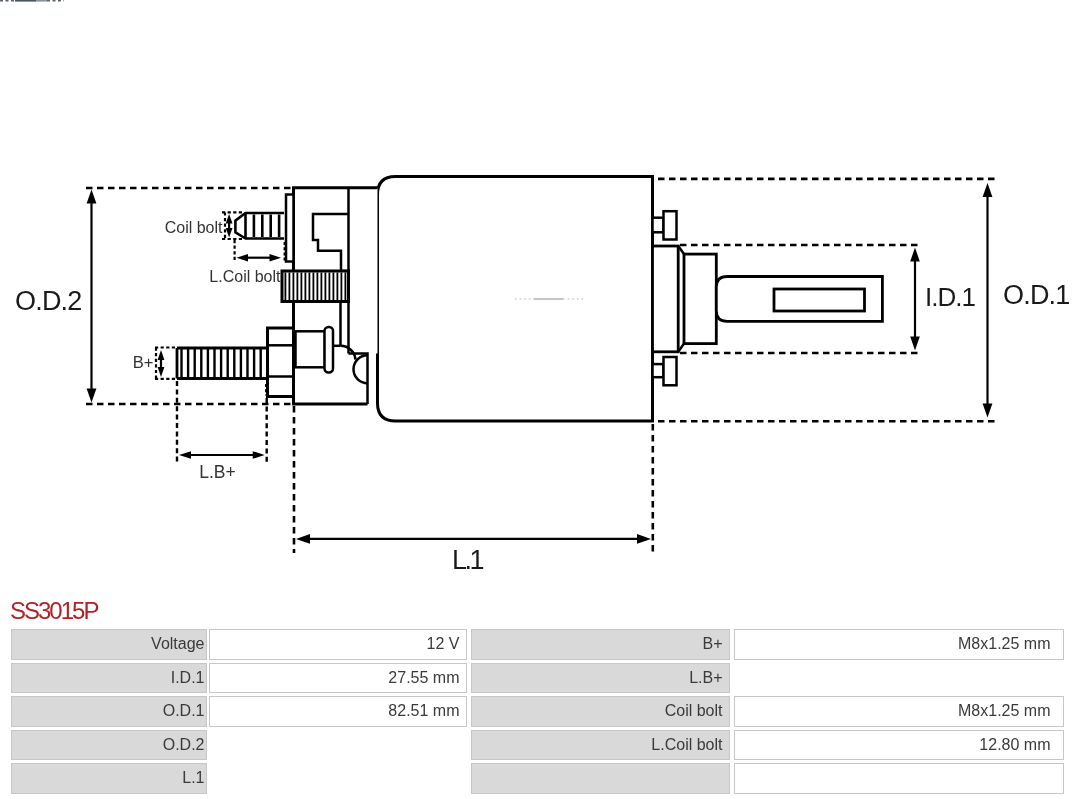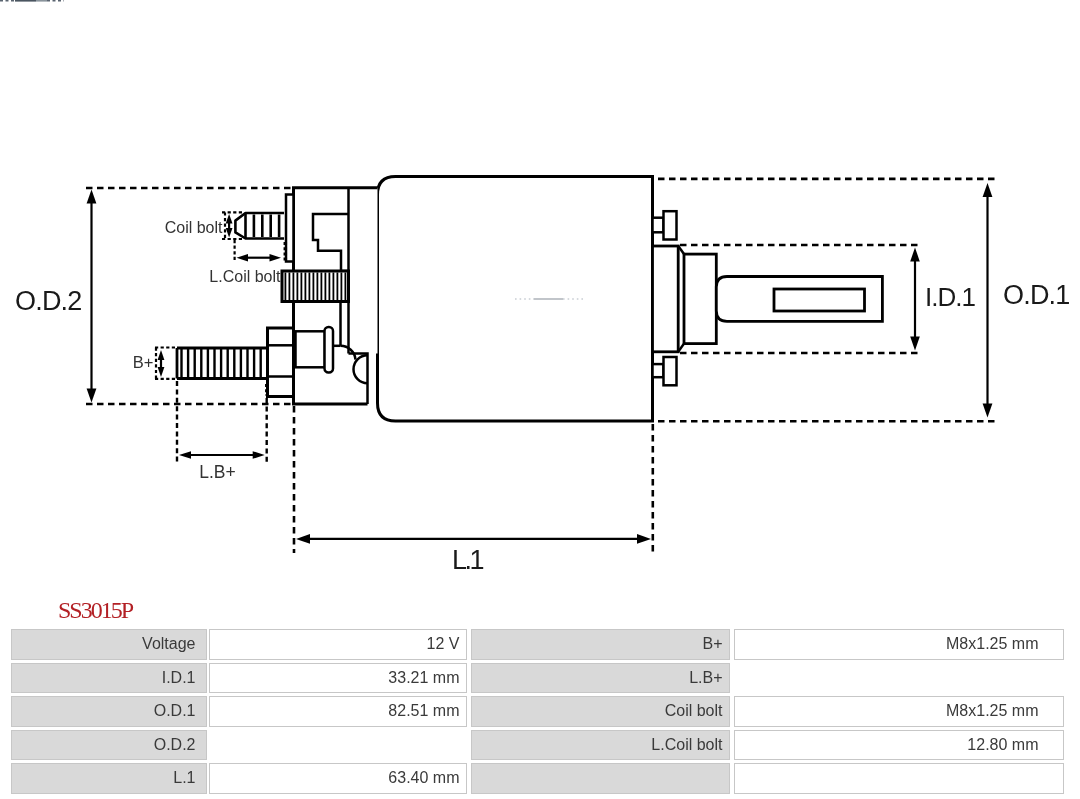--- a/index.html
+++ b/index.html
@@ -1,29 +1,29 @@
 <!DOCTYPE html>
 <html><head>
 <meta charset="utf-8">
 <style>
   html,body{margin:0;padding:0;background:#fff;}
   #page{position:relative;width:1080px;height:799px;background:#fff;overflow:hidden;
         font-family:"Liberation Sans", sans-serif;}
   .abs{position:absolute;}
-  .lab{position:absolute;color:#2a2a2a;font-family:Liberation Serif, serif;margin-left:48px;}
+  .lab{position:absolute;color:#2a2a2a;font-family:Liberation Sans, sans-serif;}
   
   .trow{position:absolute;left:10px;width:1054px;height:31px;}
   .cell{position:absolute;top:0;height:30.5px;box-sizing:border-box;border:1px solid #c7c7c7;
         font-size:16px;color:#3a3a3a;display:flex;align-items:center;justify-content:flex-end;}
   .glab{background:#d9d9d9;}
   .gval{background:#ffffff;}
-  .c1{left:1px;width:195.5px;padding-right:10px;}
+  .c1{left:1px;width:195.5px;padding-right:1px;}
   .c2{left:199px;width:257.5px;padding-right:6px;}
   .c3{left:460.5px;width:259.5px;padding-right:6.5px;}
-  .c4{left:723.5px;width:330px;padding-right:24px;}
+  .c4{left:723.5px;width:330px;padding-right:12px;}
 </style>
 </head>
 <body>
 <div id="page">
 <svg class="abs" style="left:0;top:0;" width="1080" height="590" viewBox="0 0 1080 590">
   <g fill="none" stroke="#000">
 
     <g stroke-width="2.6" stroke-dasharray="6.5 4.5">
 
       <line x1="86" y1="188" x2="290.5" y2="188"></line>
@@ -215,33 +215,32 @@
 <div class="lab" style="left:10px;top:596.5px;font-size:24px;letter-spacing:-2px;color:#b32025;">SS3015P</div>
 
 <div class="trow" style="top:629px;">
   <div class="cell glab c1">Voltage</div>
       <div class="cell gval c2">12 V</div>
   <div class="cell glab c3">B+</div>
       <div class="cell gval c4">M8x1.25 mm</div>
 </div>
 <div class="trow" style="top:662.5px;">
   <div class="cell glab c1">I.D.1</div>
-      <div class="cell gval c2">33.21 mm</div>
+      <div class="cell gval c2">27.55 mm</div>
   <div class="cell glab c3">L.B+</div>
 </div>
 <div class="trow" style="top:696px;">
   <div class="cell glab c1">O.D.1</div>
       <div class="cell gval c2">82.51 mm</div>
   <div class="cell glab c3">Coil bolt</div>
       <div class="cell gval c4">M8x1.25 mm</div>
 </div>
 <div class="trow" style="top:729.5px;">
   <div class="cell glab c1">O.D.2</div>
   <div class="cell glab c3">L.Coil bolt</div>
       <div class="cell gval c4">12.80 mm</div>
 </div>
 <div class="trow" style="top:763px;">
   <div class="cell glab c1">L.1</div>
-      <div class="cell gval c2">63.40 mm</div>
   <div class="cell glab c3"></div>
       <div class="cell gval c4"></div>
 </div>
 </div>
 
 </body></html>

